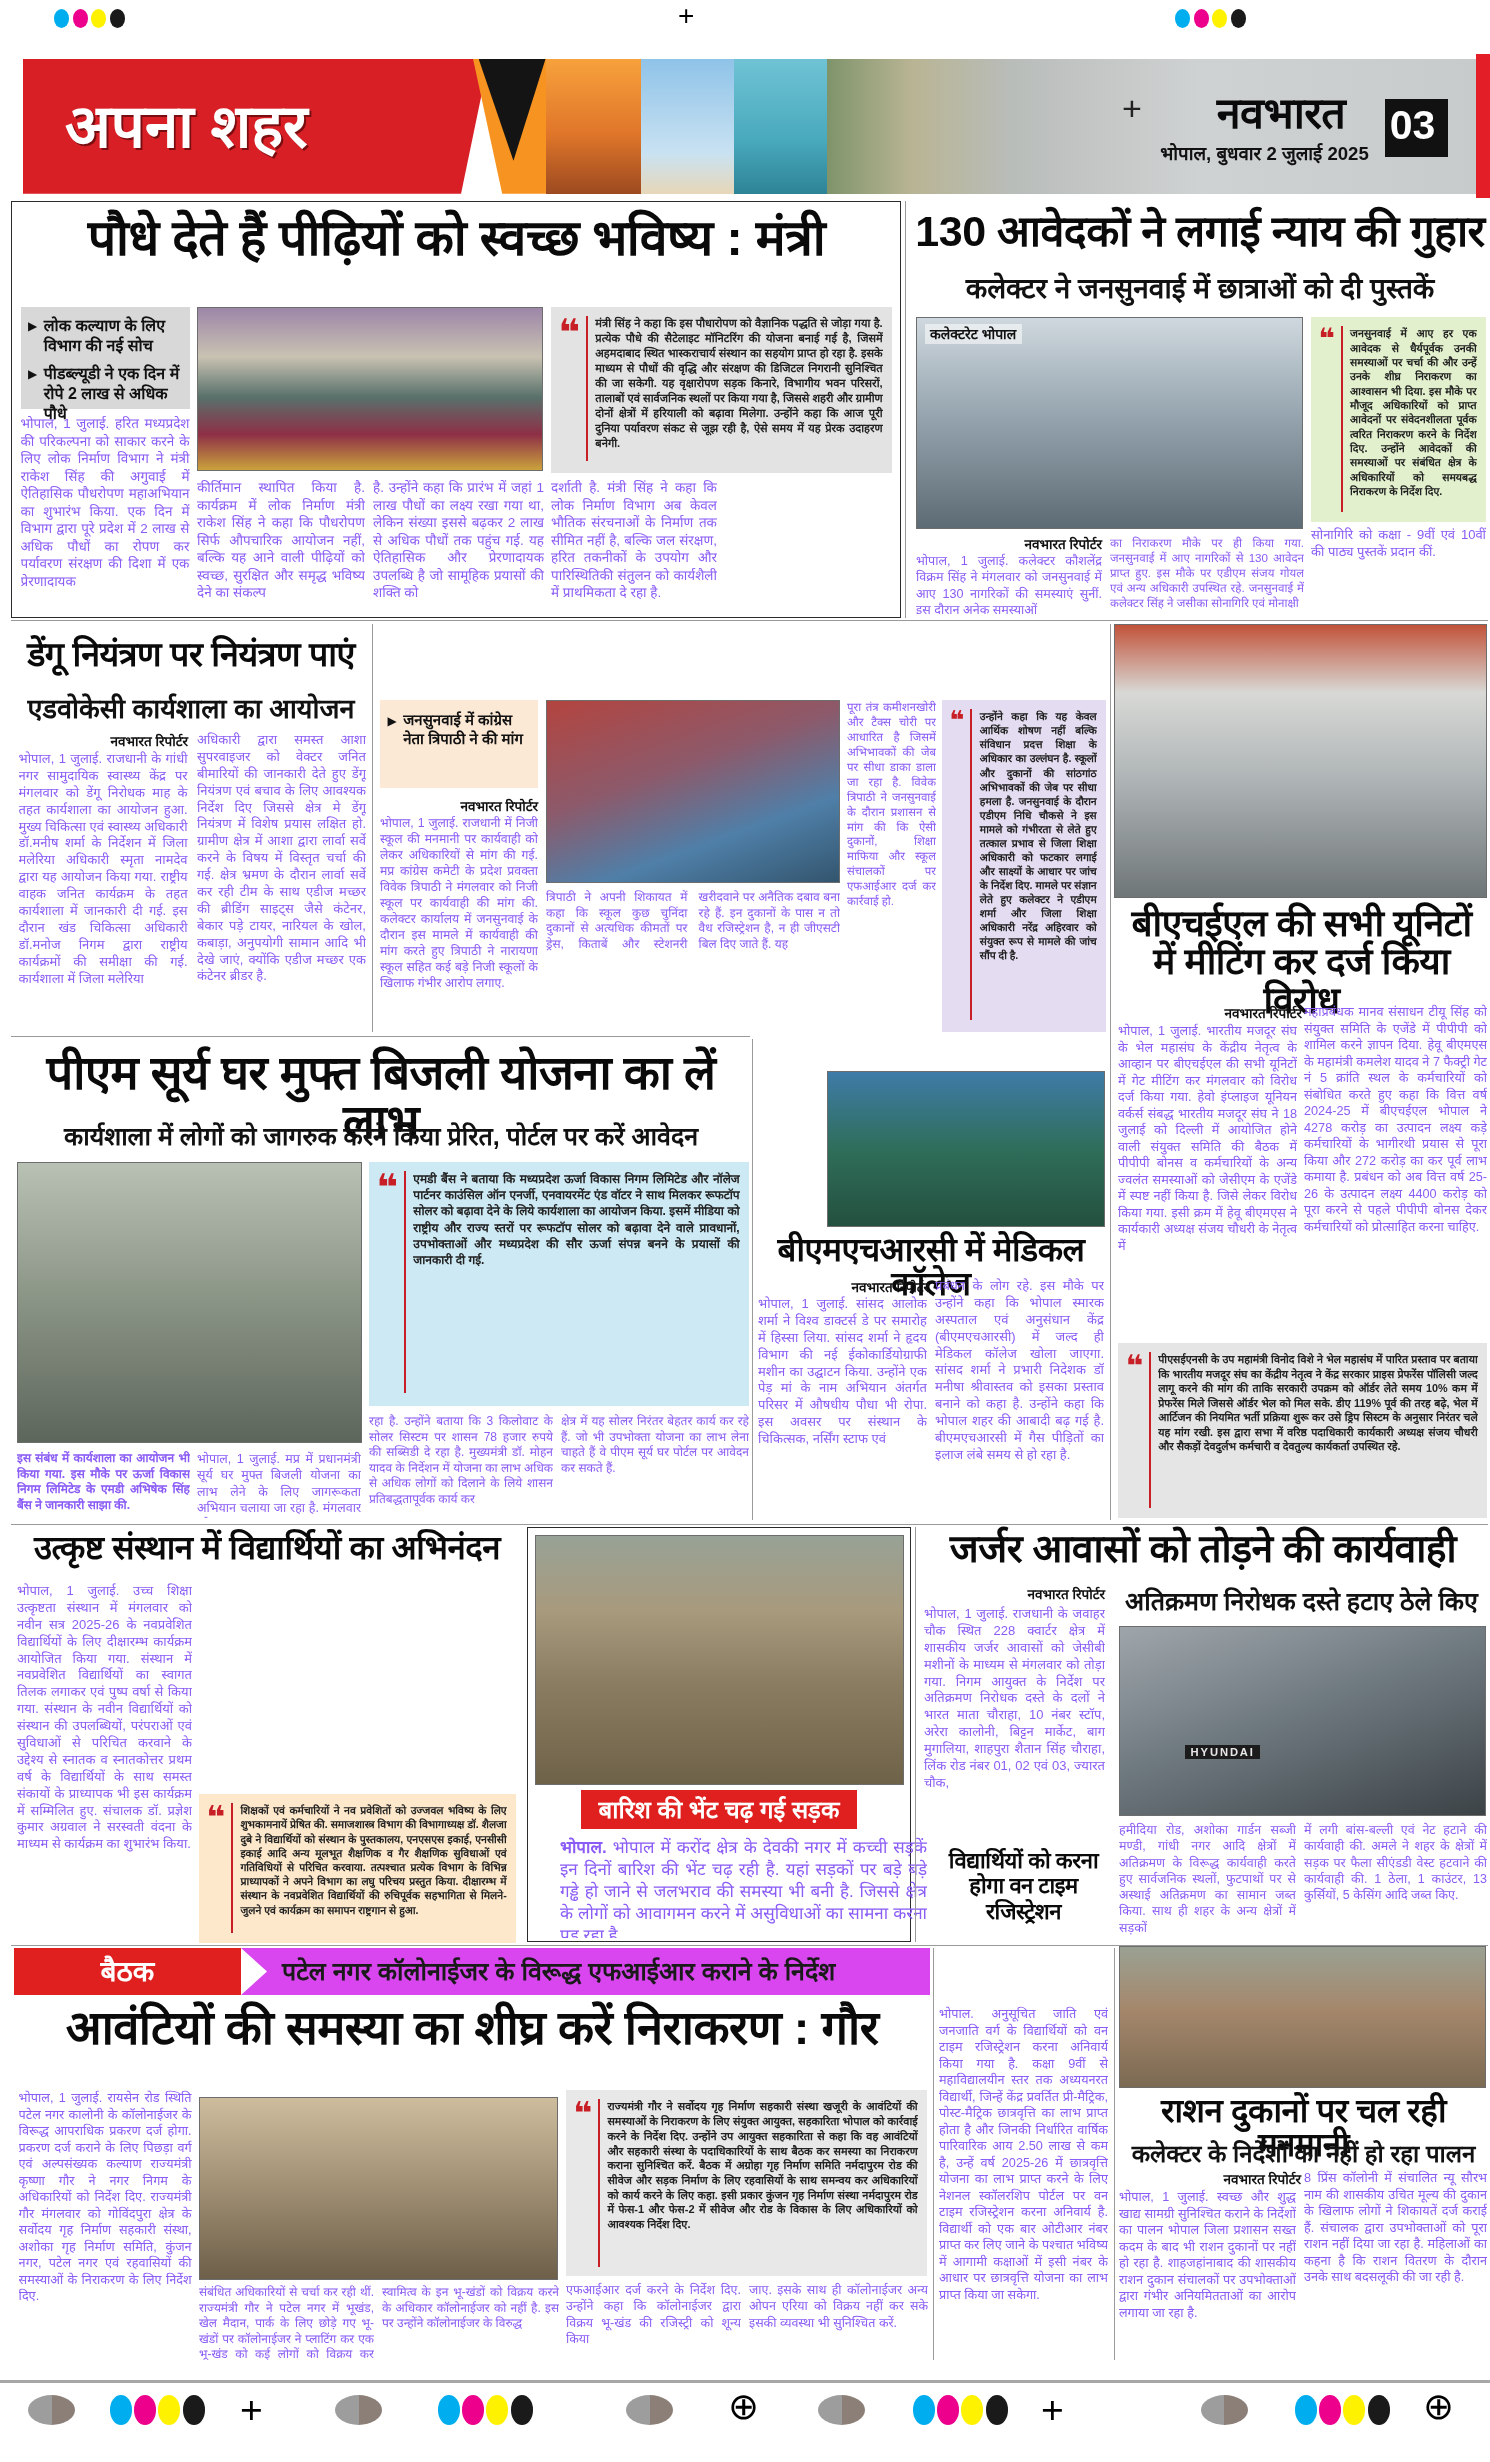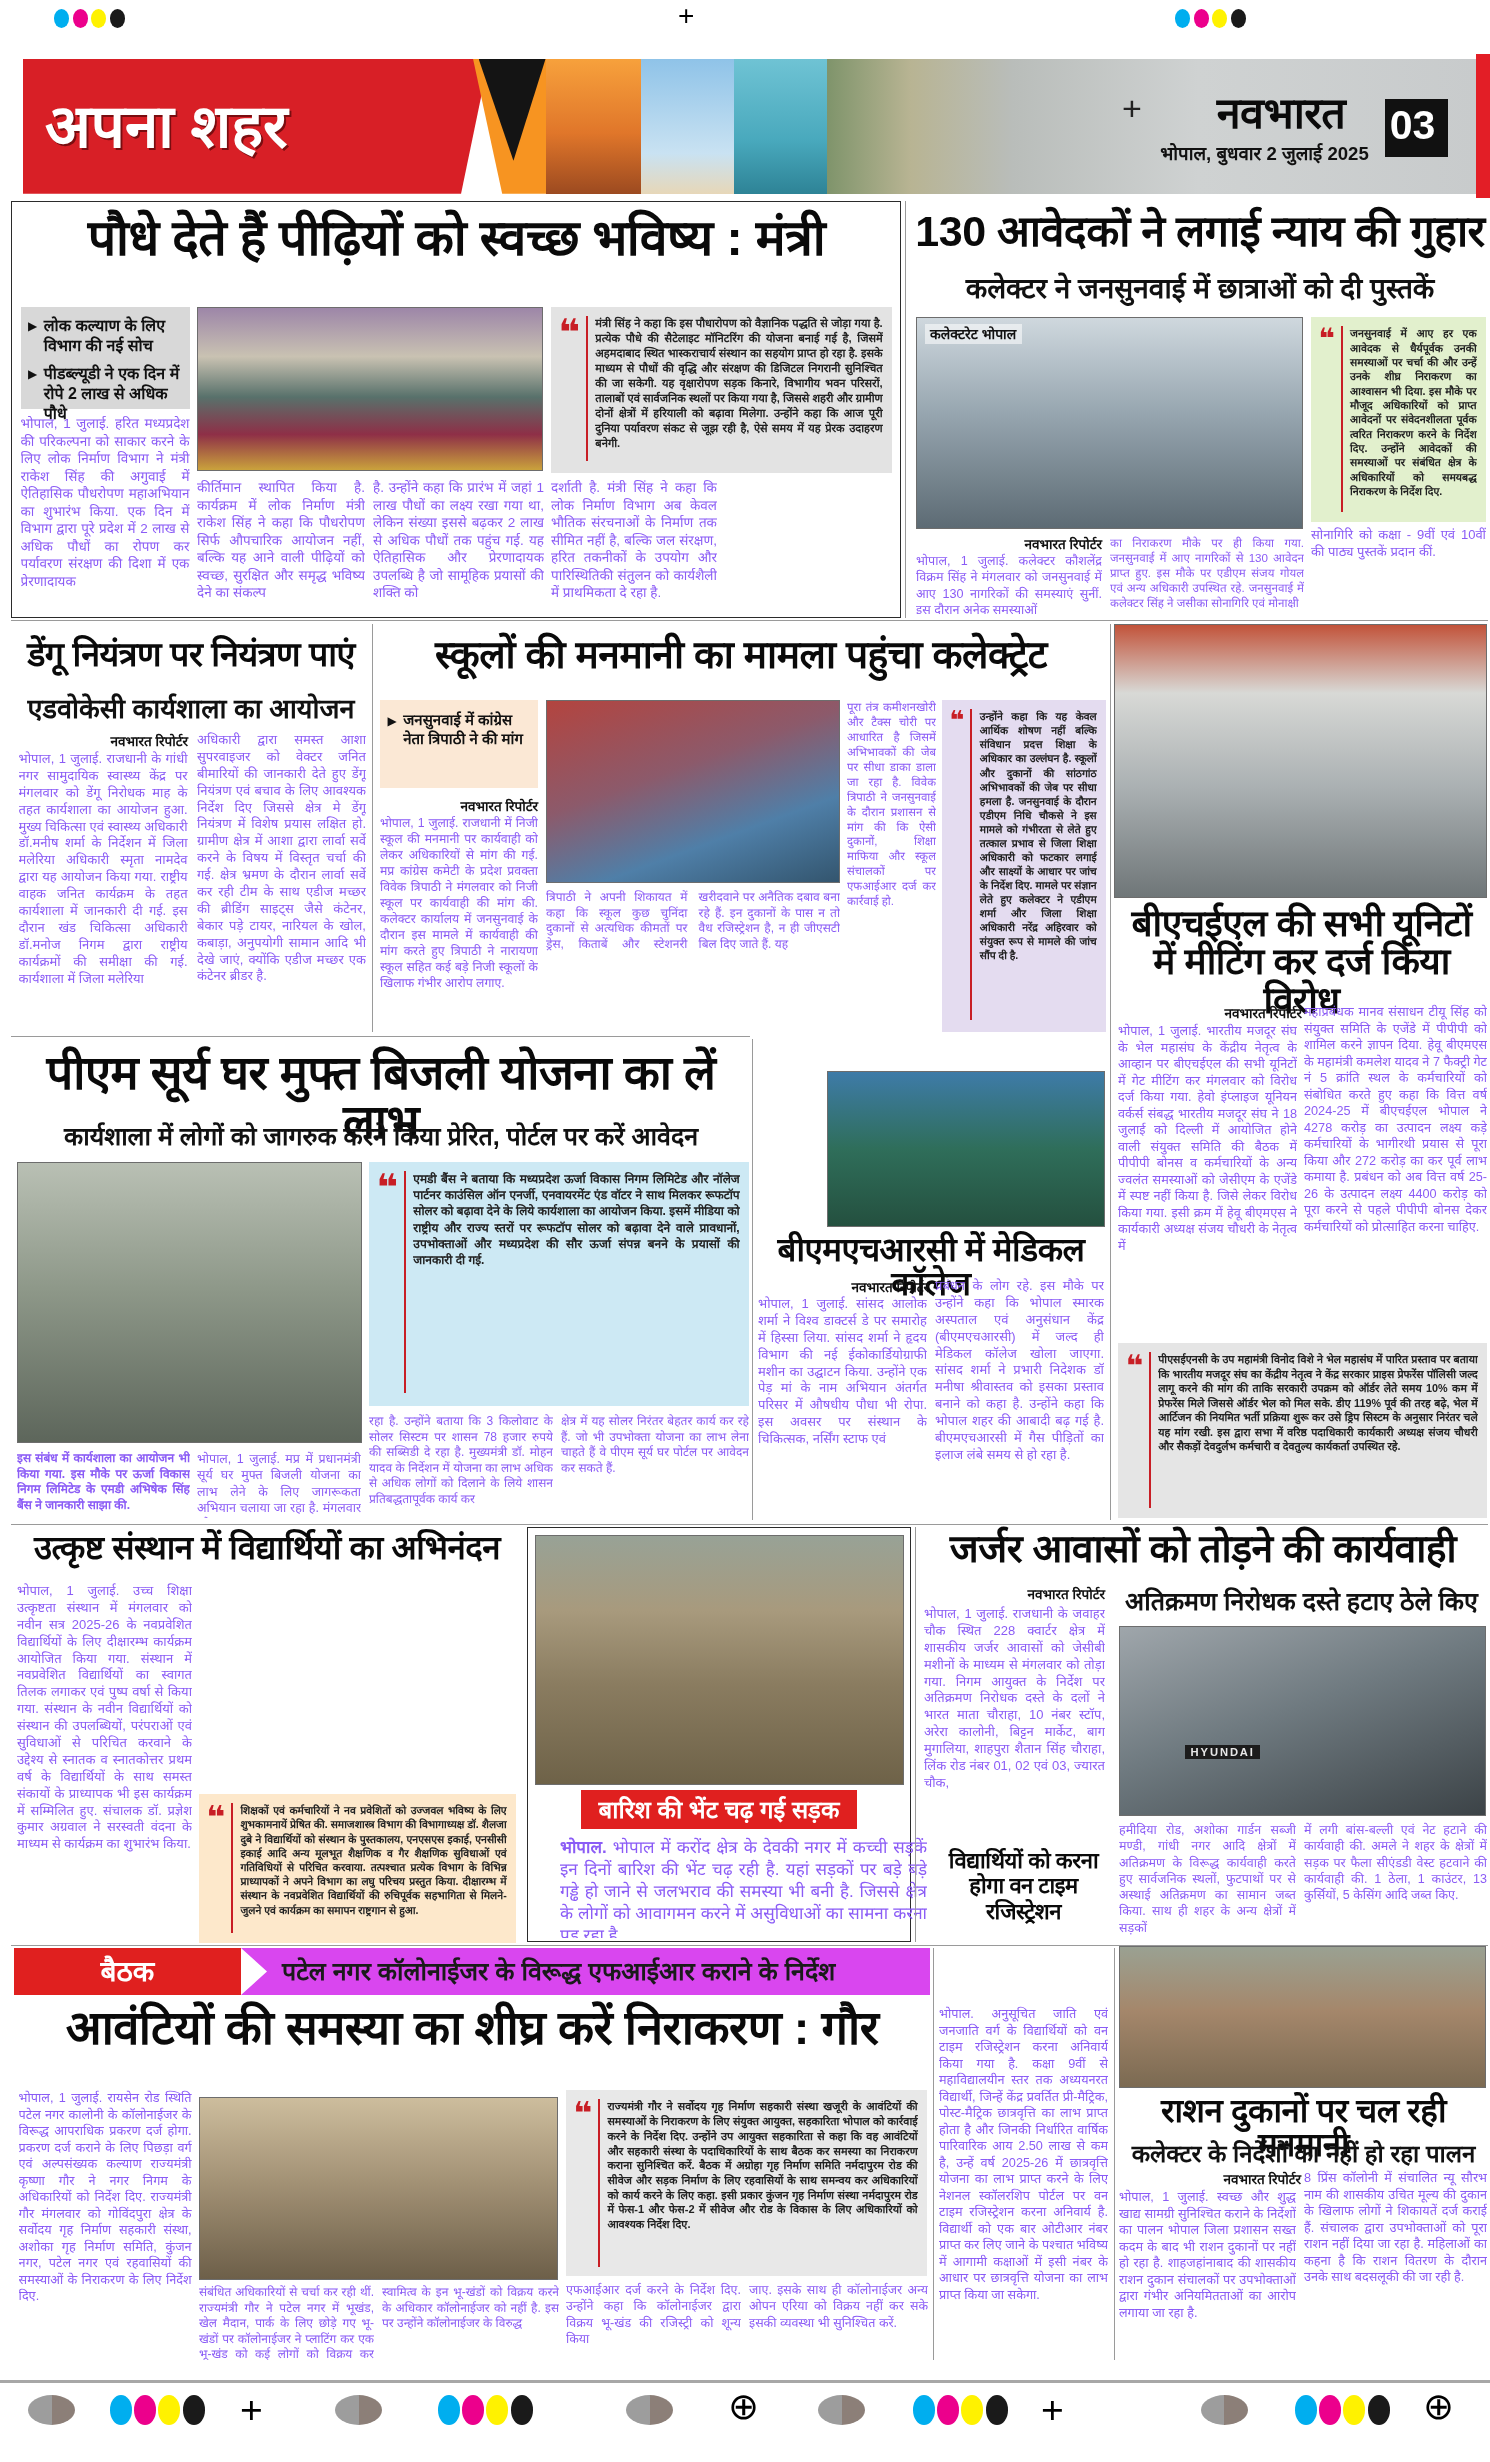--- a/index.html
+++ b/index.html
@@ -41,21 +41,21 @@
   <div class="cross" style="left:678px;top:1.9px;font-size:28px">+</div>
   <div class="abs" style="left:1175px;top:9.3px;width:84px;height:18.6px">
     <span class="dot" style="left:0;width:15px;height:18.6px;background:#00aeef"></span>
     <span class="dot" style="left:18.6px;width:15px;height:18.6px;background:#ec008c"></span>
     <span class="dot" style="left:37px;width:15px;height:18.6px;background:#fff200"></span>
     <span class="dot" style="left:56px;width:15px;height:18.6px;background:#1a1a1a"></span>
   </div>
 
   <div class="abs" style="left:0;top:54px;width:1490px;height:140px">
     <div class="abs" style="left:23px;top:4.7px;width:466px;height:135px;background:#d81f26;clip-path:polygon(0 0,100% 0,94% 100%,0 100%)">
-      <div style="color:#fff;font-weight:800;font-size:60px;line-height:135px;padding-left:22px;text-shadow:1.9px 1.9px 0 #7a0d10">अपना शहर</div>
+      <div style="color:#fff;font-weight:800;font-size:60px;line-height:135px;padding-left:42px;text-shadow:1.9px 1.9px 0 #7a0d10">अपना शहर</div>
     </div>
     <div class="abs" style="left:473px;top:4.7px;width:73px;height:135px;background:#f79421;clip-path:polygon(0 0,100% 0,100% 100%,40% 100%)">
       <div class="abs" style="left:5.6px;top:0;width:67px;height:102px;background:#141414;clip-path:polygon(0 0,100% 0,52% 100%)"></div>
     </div>
     <div class="photo" style="left:546px;top:4.7px;width:95px;height:135px;border:none;background:linear-gradient(180deg,#f7a13c 0%,#e0762a 55%,#9c4a20 100%)"></div>
     <div class="photo" style="left:641px;top:4.7px;width:93px;height:135px;border:none;background:linear-gradient(180deg,#8fc3e8 0%,#c9e2f2 70%,#e7d7b8 100%)"></div>
     <div class="photo" style="left:734px;top:4.7px;width:93px;height:135px;border:none;background:linear-gradient(180deg,#6fc3d4 0%,#49a9bd 60%,#2e8396 100%)"></div>
     <div class="photo" style="left:827px;top:4.7px;width:186px;height:135px;border:none;background:linear-gradient(90deg,#7f946b 0%,#b8b493 45%,#b9bdba 100%)"></div>
     <div class="abs" style="left:1013px;top:4.7px;width:463px;height:135px;background:linear-gradient(90deg,#b9bdba 0%,#cfd2d2 40%,#c8cbcc 100%)"></div>
     <div class="cross" style="left:1122px;top:37px;font-size:34px;color:#222">+</div>
@@ -105,21 +105,20 @@
 
   <div class="hline" style="left:11.2px;top:620px;width:1477px"></div>
 
   <div class="abs hl ctr" style="left:15px;top:637px;width:352px;font-size:34px">डेंगू नियंत्रण पर नियंत्रण पाएं</div>
   <div class="abs ctr" style="left:15px;top:689px;width:352px;font-size:27px;font-weight:600">एडवोकेसी कार्यशाला का आयोजन</div>
   <div class="abs byline" style="left:15px;top:732px;width:173px">नवभारत रिपोर्टर</div>
   <div class="abs body" style="left:18.6px;top:751px;width:169px;height:279px;font-size:13px">भोपाल, 1 जुलाई. राजधानी के गांधी नगर सामुदायिक स्वास्थ्य केंद्र पर मंगलवार को डेंगू निरोधक माह के तहत कार्यशाला का आयोजन हुआ. मुख्य चिकित्सा एवं स्वास्थ्य अधिकारी डॉ.मनीष शर्मा के निर्देशन में जिला मलेरिया अधिकारी स्मृता नामदेव द्वारा यह आयोजन किया गया. राष्ट्रीय वाहक जनित कार्यक्रम के तहत कार्यशाला में जानकारी दी गई. इस दौरान खंड चिकित्सा अधिकारी डॉ.मनोज निगम द्वारा राष्ट्रीय कार्यक्रमों की समीक्षा की गई. कार्यशाला में जिला मलेरिया</div>
   <div class="abs body" style="left:197px;top:732px;width:169px;height:298px;font-size:13px">अधिकारी द्वारा समस्त आशा सुपरवाइजर को वेक्टर जनित बीमारियों की जानकारी देते हुए डेंगू नियंत्रण एवं बचाव के लिए आवश्यक निर्देश दिए जिससे क्षेत्र मे डेंगू नियंत्रण में विशेष प्रयास लक्षित हो. ग्रामीण क्षेत्र में आशा द्वारा लार्वा सर्वे करने के विषय में विस्तृत चर्चा की गई. क्षेत्र भ्रमण के दौरान लार्वा सर्वे कर रही टीम के साथ एडीज मच्छर की ब्रीडिंग साइट्स जैसे कंटेनर, बेकार पड़े टायर, नारियल के खोल, कबाड़ा, अनुपयोगी सामान आदि भी देखे जाएं, क्योंकि एडीज मच्छर एक कंटेनर ब्रीडर है.</div>
   <div class="vline" style="left:372px;top:624px;height:408px"></div>
 
-  <div class="abs hl ctr" style="left:376px;top:635px;width:730px;font-size:39px">स्कूलों की मनमानी का मामला पहुंचा कलेक्ट्रेट</div>
   <div class="abs" style="left:380px;top:700px;width:158px;height:88px;background:#fbe8d5;padding:11.2px 7.5px">
     <div class="bullet" style="font-size:15px">
         <span class="tri">▶</span>
         <span>जनसुनवाई में कांग्रेस नेता त्रिपाठी ने की मांग</span>
       </div>
   </div>
   <div class="abs byline" style="left:380px;top:797px;width:158px">नवभारत रिपोर्टर</div>
   <div class="abs body" style="left:380px;top:816px;width:158px;height:214px;font-size:12.3px">भोपाल, 1 जुलाई. राजधानी में निजी स्कूल की मनमानी पर कार्यवाही को लेकर अधिकारियों से मांग की गई. मप्र कांग्रेस कमेटी के प्रदेश प्रवक्ता विवेक त्रिपाठी ने मंगलवार को निजी स्कूल पर कार्यवाही की मांग की. कलेक्टर कार्यालय में जनसुनवाई के दौरान इस मामले में कार्यवाही की मांग करते हुए त्रिपाठी ने नारायणा स्कूल सहित कई बड़े निजी स्कूलों के खिलाफ गंभीर आरोप लगाए.</div>
   <div class="photo" style="left:546px;top:700px;width:294px;height:183px;background:linear-gradient(160deg,#b3443f 0%,#8c5a6b 40%,#4f7fa8 70%,#33556e 100%)"></div>
   <div class="abs body" style="left:546px;top:890px;width:294px;height:140px;column-count:2;column-gap:11.2px;font-size:12px">त्रिपाठी ने अपनी शिकायत में कहा कि स्कूल कुछ चुनिंदा दुकानों से अत्यधिक कीमतों पर ड्रेस, किताबें और स्टेशनरी खरीदवाने पर अनैतिक दबाव बना रहे हैं. इन दुकानों के पास न तो वैध रजिस्ट्रेशन है, न ही जीएसटी बिल दिए जाते हैं. यह</div>

